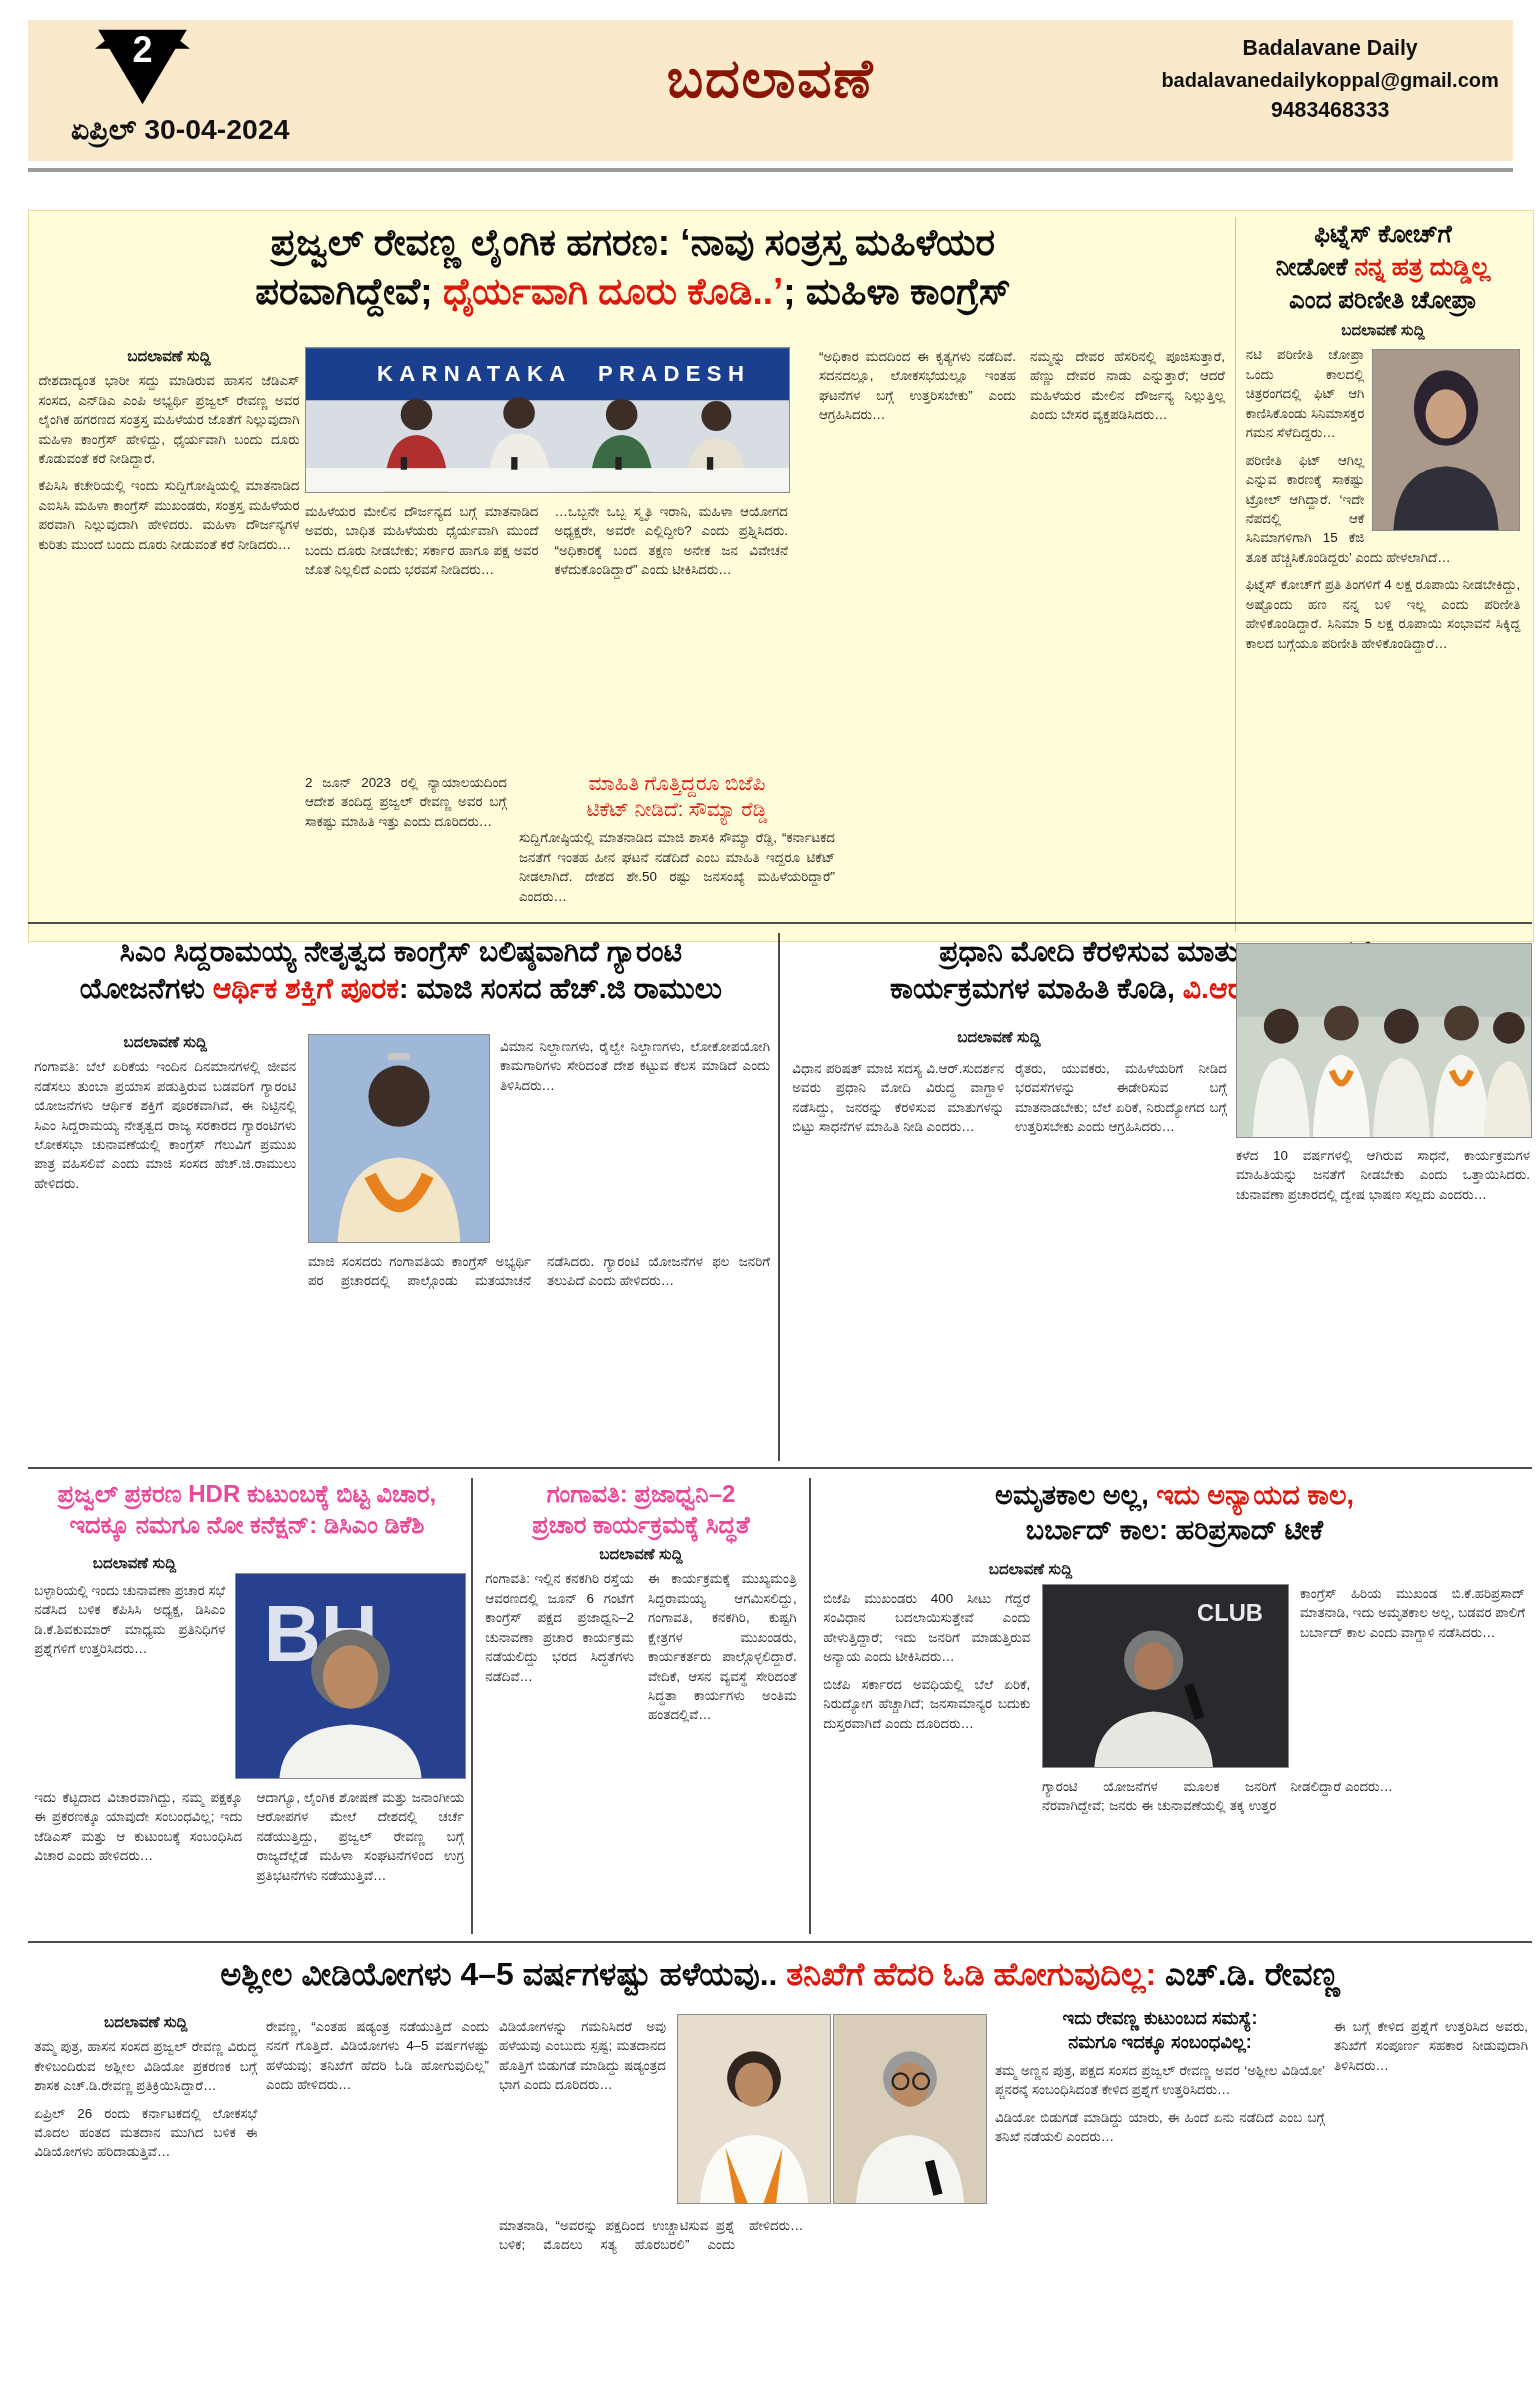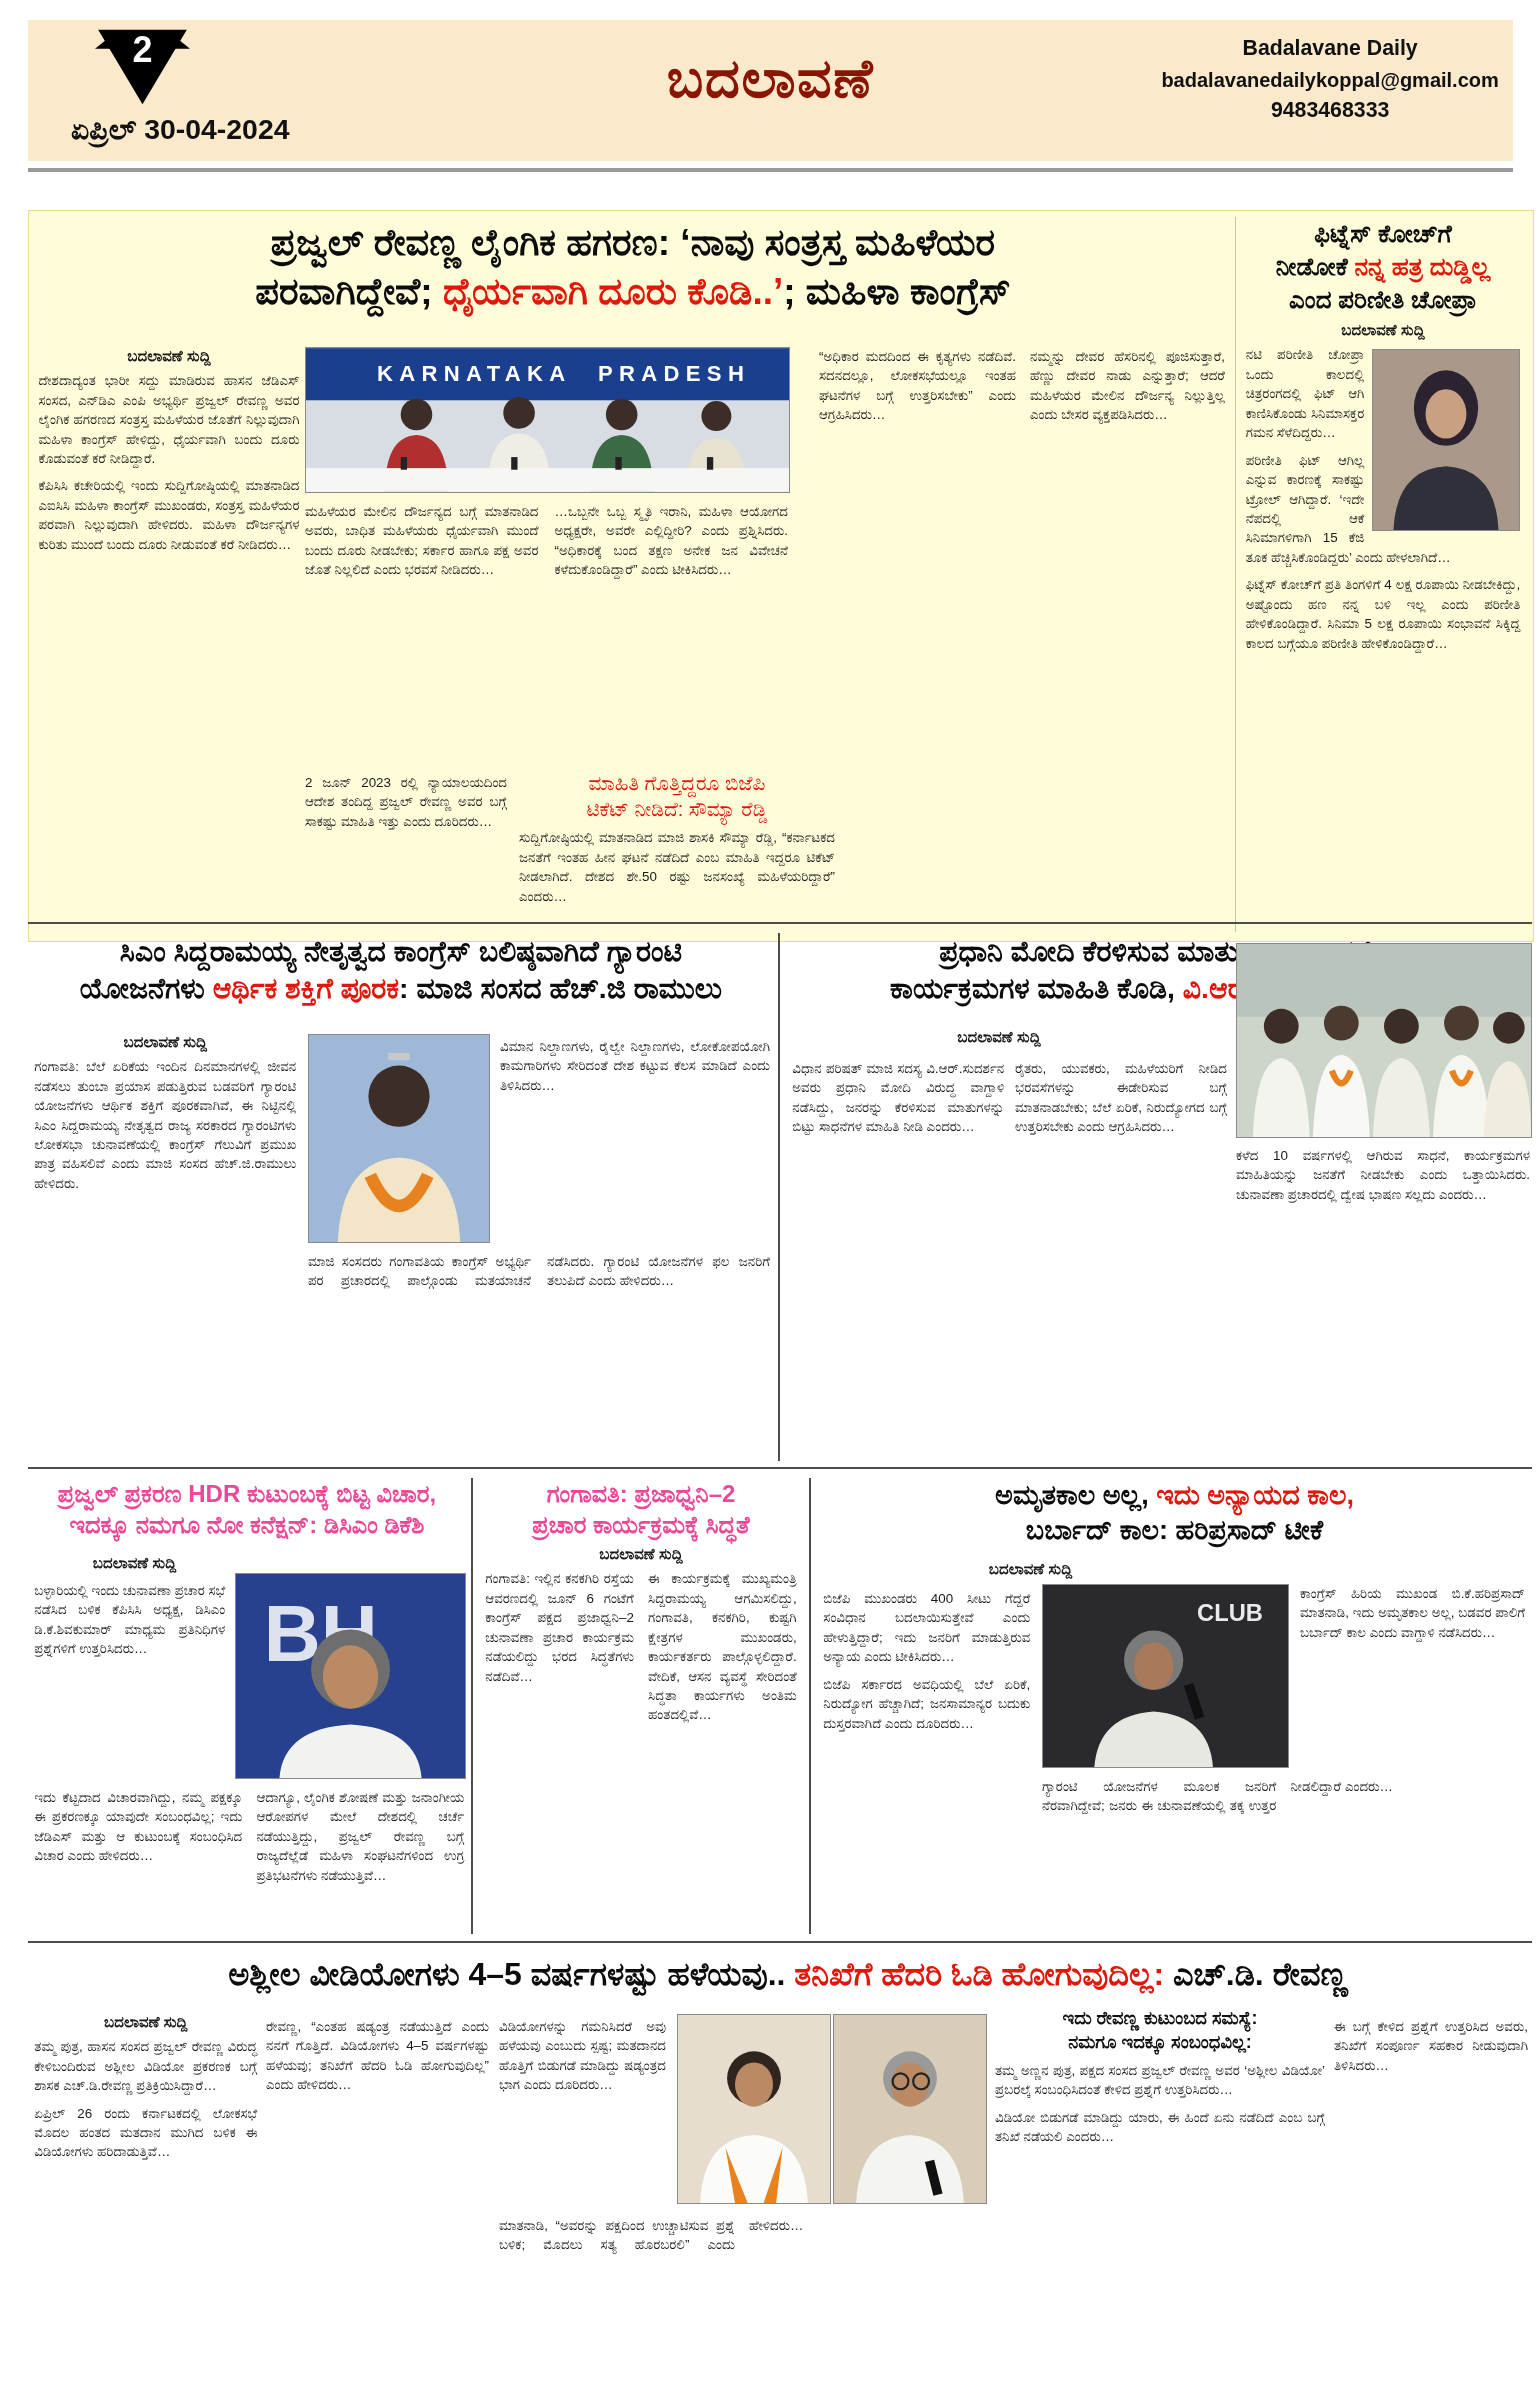--- a/index.html
+++ b/index.html
@@ -34,21 +34,21 @@
   .lead-sub{font-weight:400;font-size:20px;line-height:1.3;text-align:center;color:#e0180b;margin-bottom:6.3px;}
 
   
   .rail{position:absolute;left:1212px;top:0px;width:284px;height:727px;}
   .rail-h{text-align:center;font-weight:800;font-size:24.5px;line-height:1.35;color:#0c0c0c;margin:6.3px 3.2px 4.7px 3.2px;}
   .railphoto{float:right;width:146px;height:180px;margin:3.2px 0 6.3px 8px;border:0.8px solid #8a8a8a;overflow:hidden;}
   .railphoto svg{display:block;width:100%;height:100%;}
 
   .mid-h{text-align:center;font-weight:800;font-size:28.4px;line-height:1.3;color:#0c0c0c;}
   .small-h{text-align:center;font-weight:800;font-size:24px;line-height:1.3;color:#ec4899;}
-  .bot-h{position:absolute;left:8px;top:4.7px;width:1504px;text-align:center;font-weight:800;font-size:32px;color:#0c0c0c;}
+  .bot-h{position:absolute;left:0;top:4.7px;width:1504px;text-align:center;font-weight:800;font-size:32px;color:#0c0c0c;}
   .subhead-bold{font-weight:800;font-size:18px;line-height:1.35;text-align:center;color:#111;margin-bottom:6.3px;}
   section{position:absolute;}
 </style>
 </head>
 <body>
 
 <div class="page">
 
   <div class="masthead">
     <div class="badge">
@@ -351,21 +351,21 @@
         <rect x="60" y="92" width="6" height="22" fill="#111" transform="rotate(-14 63 103)"></rect>
       </svg>
     </div>
 
     <div class="abs" style="left:967px;top:55px;width:330px;">
       <div class="subhead-bold">
         <div>ಇದು ರೇವಣ್ಣ ಕುಟುಂಬದ ಸಮಸ್ಯೆ:</div>
         <div>ನಮಗೂ ಇದಕ್ಕೂ ಸಂಬಂಧವಿಲ್ಲ:</div>
       </div>
       <div class="body">
-        <p>ತಮ್ಮ ಅಣ್ಣನ ಪುತ್ರ, ಪಕ್ಷದ ಸಂಸದ ಪ್ರಜ್ವಲ್ ರೇವಣ್ಣ ಅವರ ‘ಅಶ್ಲೀಲ ವಿಡಿಯೋ’ ಪ್ರಬರಲ್ಕೆ ಸಂಬಂಧಿಸಿದಂತೆ ಕೇಳಿದ ಪ್ರಶ್ನೆಗೆ ಉತ್ತರಿಸಿದರು…</p>
+        <p>ತಮ್ಮ ಅಣ್ಣನ ಪುತ್ರ, ಪಕ್ಷದ ಸಂಸದ ಪ್ರಜ್ವಲ್ ರೇವಣ್ಣ ಅವರ ‘ಅಶ್ಲೀಲ ವಿಡಿಯೋ’ ಪ್ಜನರನ್ಕೆ ಸಂಬಂಧಿಸಿದಂತೆ ಕೇಳಿದ ಪ್ರಶ್ನೆಗೆ ಉತ್ತರಿಸಿದರು…</p>
         <p>ವಿಡಿಯೋ ಬಿಡುಗಡೆ ಮಾಡಿದ್ದು ಯಾರು, ಈ ಹಿಂದೆ ಏನು ನಡೆದಿದೆ ಎಂಬ ಬಗ್ಗೆ ತನಿಖೆ ನಡೆಯಲಿ ಎಂದರು…</p>
       </div>
     </div>
 
     <div class="abs body" style="left:1306px;top:66px;width:194px;">
       <p>ಈ ಬಗ್ಗೆ ಕೇಳಿದ ಪ್ರಶ್ನೆಗೆ ಉತ್ತರಿಸಿದ ಅವರು, ತನಿಖೆಗೆ ಸಂಪೂರ್ಣ ಸಹಕಾರ ನೀಡುವುದಾಗಿ ತಿಳಿಸಿದರು…</p>
     </div>
 
     <div class="abs body" style="left:471px;top:265px;width:486px;column-count:2;column-gap:14.2px;height:166px;">
       <p>ಮಾತನಾಡಿ, “ಅವರನ್ನು ಪಕ್ಷದಿಂದ ಉಚ್ಚಾಟಿಸುವ ಪ್ರಶ್ನೆ ಬಳಿಕ; ಮೊದಲು ಸತ್ಯ ಹೊರಬರಲಿ” ಎಂದು ಹೇಳಿದರು…</p>

